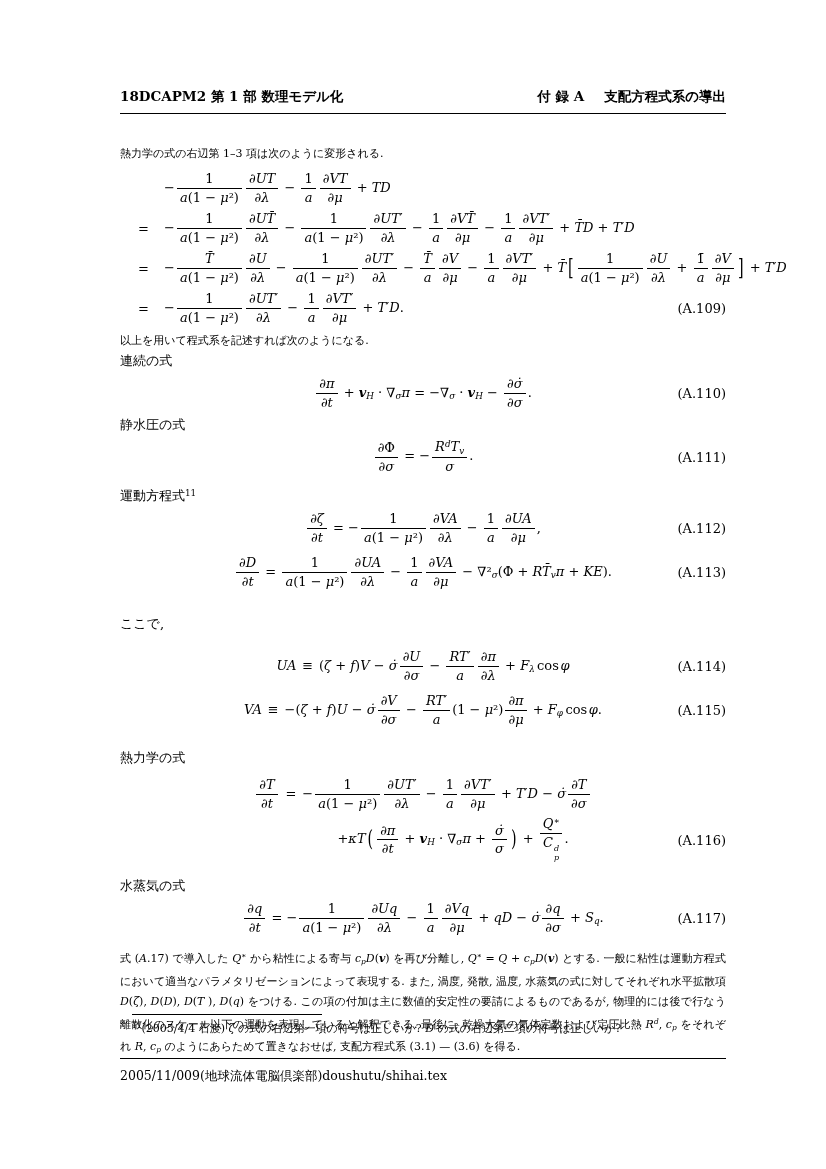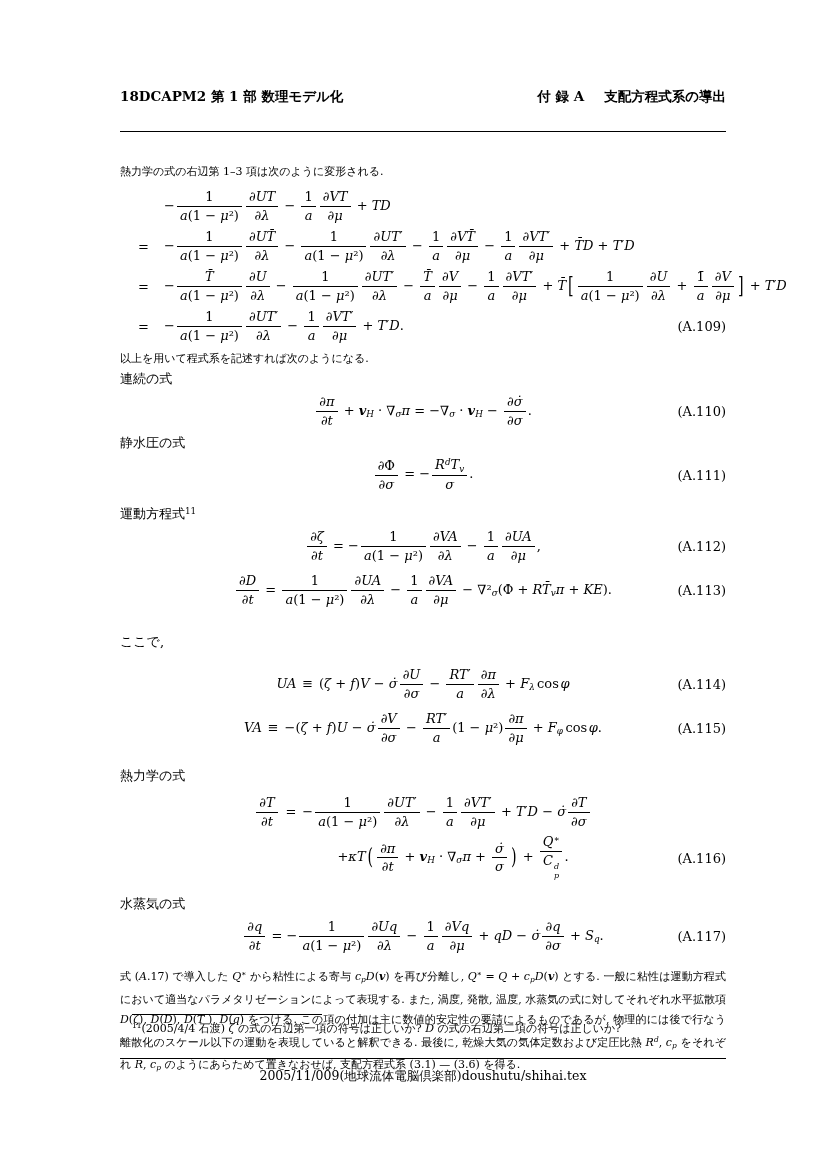--- a/index.html
+++ b/index.html
@@ -11,21 +11,21 @@
     background:#ffffff;
     color:#000;
     font-family:"DejaVu Serif", serif;
     overflow:hidden;
   }
   
   .hdr{
     display:flex;justify-content:space-between;align-items:center;
     font-weight:bold;font-size:13.5px;
     border-bottom:1.2px solid #000;
-    padding-bottom:25px;
+    padding-bottom:7px;
   }
   .hdr .hl span{margin-right:0;}
   .hdr .pgnum{margin-right:26px;}
   .hdr .hr .applbl{margin-right:20px;}
   
   .para{font-size:11px;line-height:20px;}
   .just{text-align:justify;}
   .lbl{font-size:13px;line-height:20px;}
   
   .eqblock{font-size:13px;}
@@ -44,21 +44,21 @@
   .sb{font-size:0.68em;vertical-align:-0.25em;}
   .ssk{display:inline-flex;flex-direction:column;align-items:flex-start;font-size:0.62em;line-height:1.1;vertical-align:-0.5em;margin-left:1px;}
   .bg{display:inline-block;transform:scaleY(1.6);transform-origin:50% 55%;margin:0 2px;font-size:1.1em;}
   .spx{display:inline-block;}
   
   .footnote{position:absolute;left:132px;right:100px;top:1014px;font-size:11px;line-height:12px;}
   .fnrule{width:190px;border-top:1px solid #000;margin-bottom:5px;}
   .footer{
     position:absolute;left:120px;right:100px;top:1058px;
     border-top:1px solid #000;
-    display:flex;justify-content:center;
+    display:flex;justify-content:flex-start;
     padding-top:9px;font-size:12.5px;
   }
 </style>
 </head>
 <body>
 
 <div class="page">
 
   <div class="hdr">
     <div class="hl">

